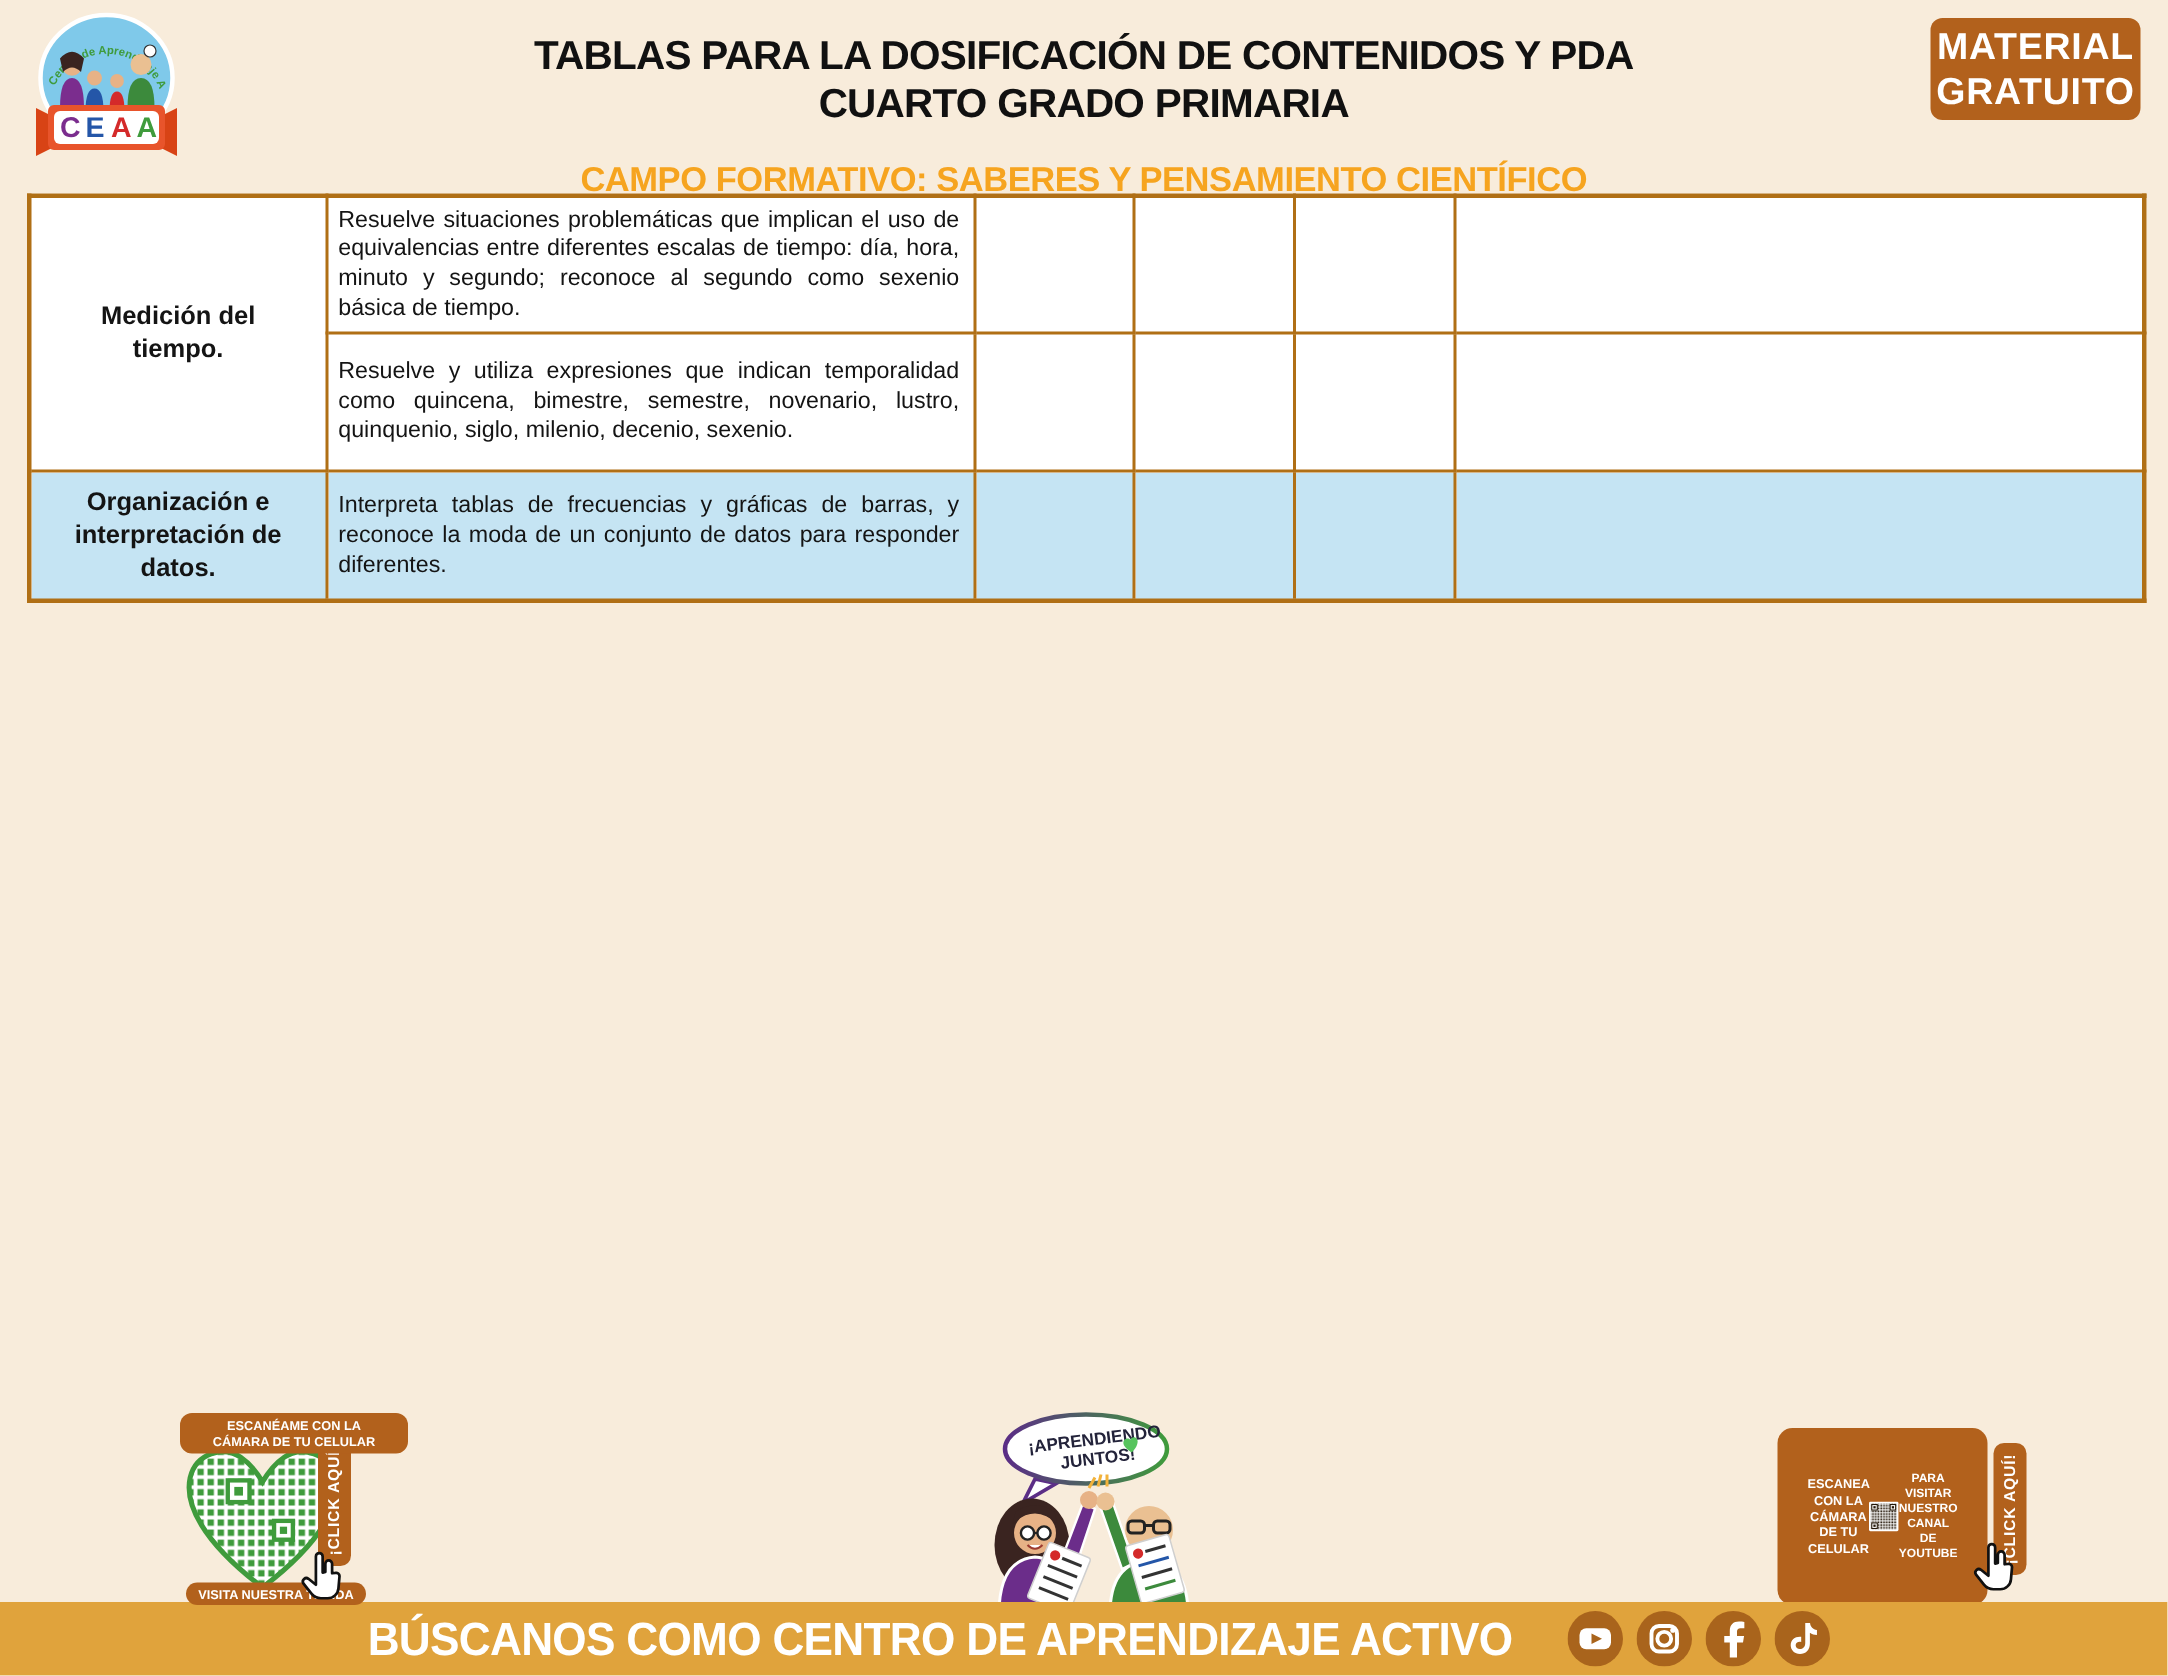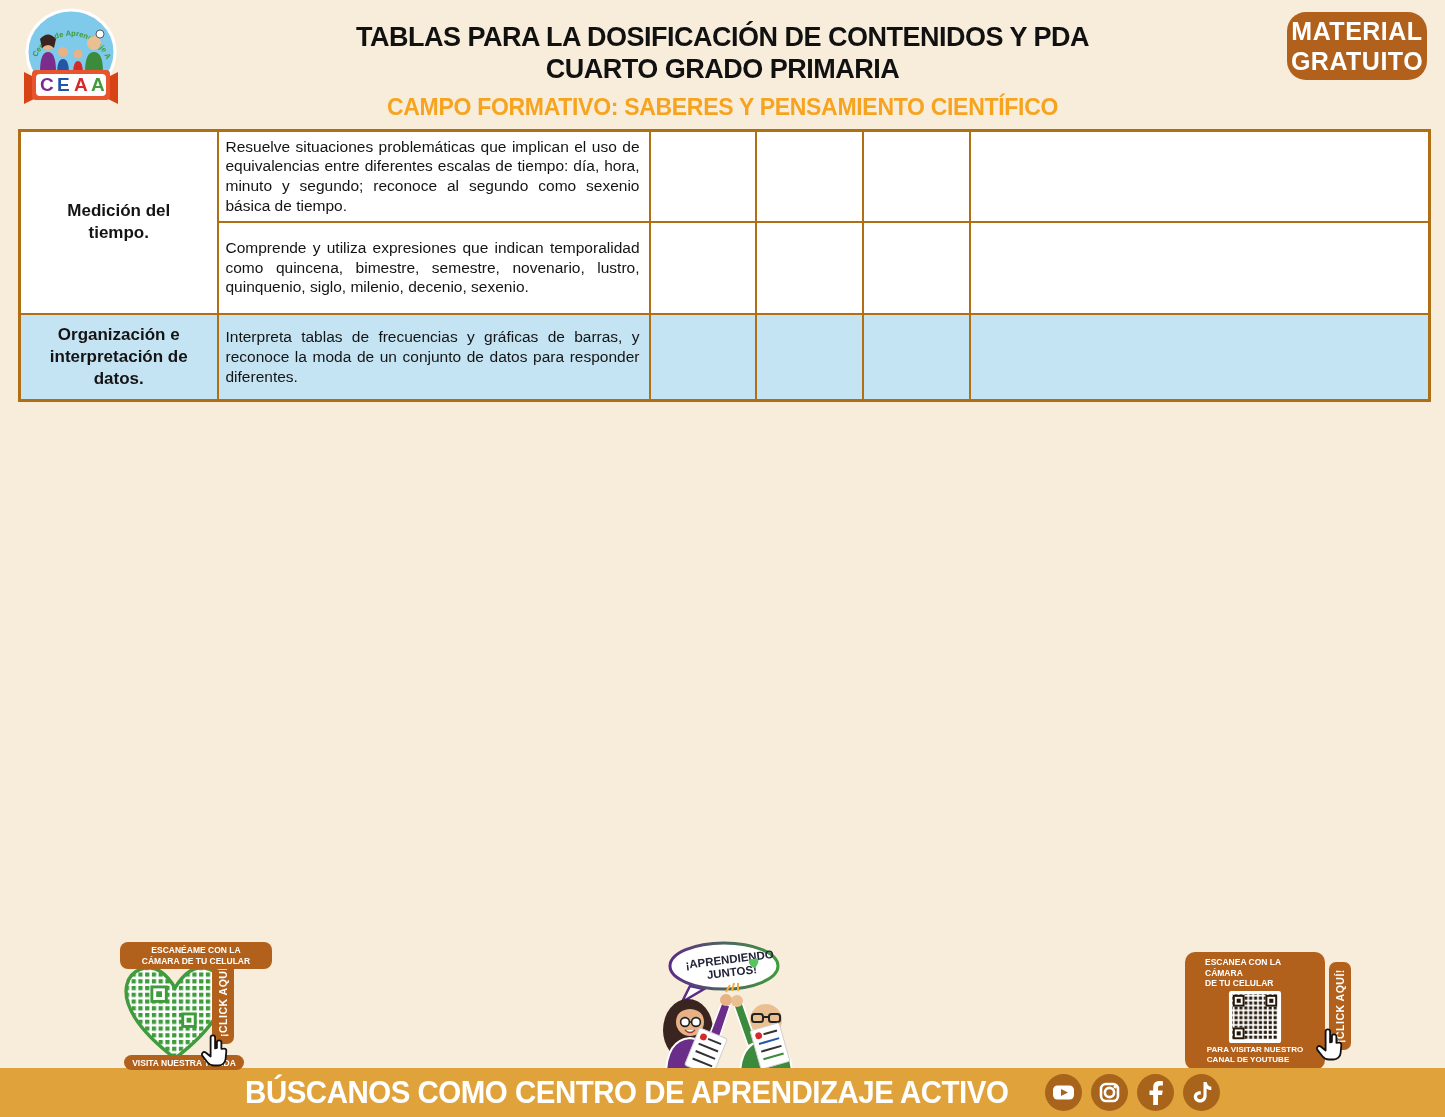--- a/index.html
+++ b/index.html
@@ -18,24 +18,24 @@
     background:var(--bg);
     font-family:"Liberation Sans", sans-serif;
     position:relative;
     overflow:hidden;
     color:var(--ink);
   }
   
   .logo{position:absolute;left:20px;top:6px;width:102px;height:108px;}
   .titles{position:absolute;left:0;top:22px;width:1445px;text-align:center;line-height:1.18;}
   .title-main{font-size:27px;font-weight:bold;letter-spacing:-0.5px;color:#111;}
-  .title-campo{font-size:23px;font-weight:bold;letter-spacing:-0.3px;color:var(--orange);margin-top:8px;}
+  .title-campo{font-size:23px;font-weight:bold;letter-spacing:-0.3px;color:var(--orange);margin-top:20px;}
   .free-badge{
     position:absolute;right:18px;top:12px;width:140px;height:68px;
-    background:var(--brown);border-radius:19px;color:#fff;
+    background:var(--brown);border-radius:8px;color:#fff;
     display:flex;flex-direction:column;align-items:center;justify-content:center;
     font-weight:bold;font-size:25px;line-height:1.2;letter-spacing:0.5px;
   }
   
   table.dosif{
     position:absolute;left:18px;top:129px;width:1410px;height:270px;
     border-collapse:collapse;table-layout:fixed;background:#fff;
     border:3px solid var(--border);
   }
   table.dosif td{border:2px solid var(--border);vertical-align:middle;overflow:hidden;}
@@ -62,22 +62,22 @@
     writing-mode:vertical-rl;transform:rotate(180deg);
     display:flex;align-items:center;justify-content:center;
     width:22px;height:88px;z-index:1;
   }
   .qr-left .click-vert{left:96px;top:14px;}
   .cursor{position:absolute;width:36px;height:36px;z-index:3;}
   .qr-left .cursor{left:82px;top:92px;}
   .qr-right{position:absolute;left:1185px;top:952px;width:168px;height:122px;}
   .yt-box{
     position:absolute;left:0;top:0;width:140px;height:118px;background:var(--brown);
-    border-radius:10px;display:flex;flex-direction:column;align-items:center;
-    padding:5px 20px;color:#fff;
+    border-radius:10px;display:flex;align-items:center;
+    padding:5px 20px;color:#fff;text-align:center;
   }
   .yt-box .lbl{font-weight:bold;font-size:8.5px;line-height:1.25;}
   .yt-box .lbl.small{font-size:8px;}
   .yt-qr{width:62px;height:62px;margin:2px 0;}
   .qr-right .click-vert{left:144px;top:10px;}
   .qr-right .cursor{left:128px;top:76px;}
   
   .characters{position:absolute;left:648px;top:934px;width:168px;height:142px;}
   
   .bottom-bar{
@@ -151,21 +151,21 @@
   <tbody>
       <tr style="height:91px">
     <td class="topic" rowspan="2">Medición del tiempo.</td>
     <td class="pda">Resuelve situaciones problemáticas que implican el uso de equivalencias entre diferentes escalas de tiempo: día, hora, minuto y segundo; reconoce al segundo como sexenio básica de tiempo.</td>
     <td></td>
     <td></td>
     <td></td>
     <td></td>
   </tr>
   <tr style="height:92px">
-    <td class="pda">Comprende y utiliza expresiones que indican temporalidad como quincena, bimestre, semestre, novenario, lustro, quinquenio, siglo, milenio, decenio, sexenio.</td>
+    <td class="pda">Resuelve y utiliza expresiones que indican temporalidad como quincena, bimestre, semestre, novenario, lustro, quinquenio, siglo, milenio, decenio, sexenio.</td>
     <td></td>
     <td></td>
     <td></td>
     <td></td>
   </tr>
   <tr style="height:87px" class="hl">
     <td class="topic">Organización e interpretación de datos.</td>
     <td class="pda">Interpreta tablas de frecuencias y gráficas de barras, y reconoce la moda de un conjunto de datos para responder diferentes.</td>
     <td></td>
     <td></td>

